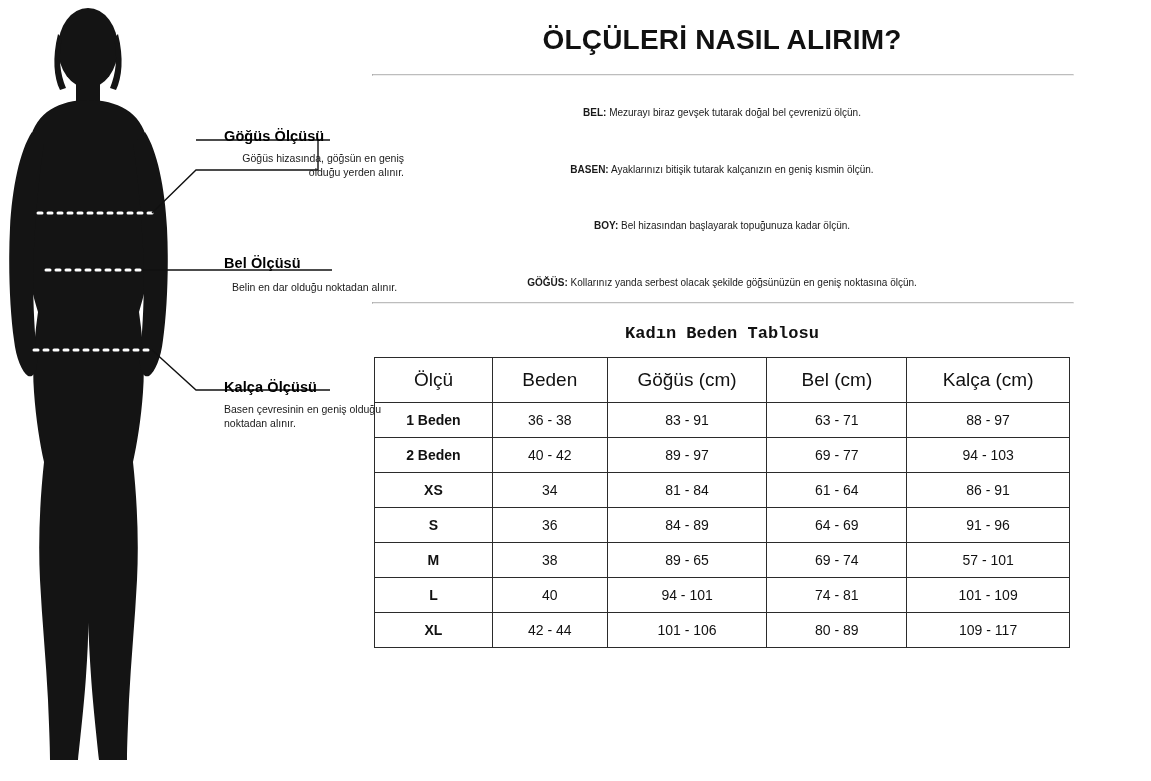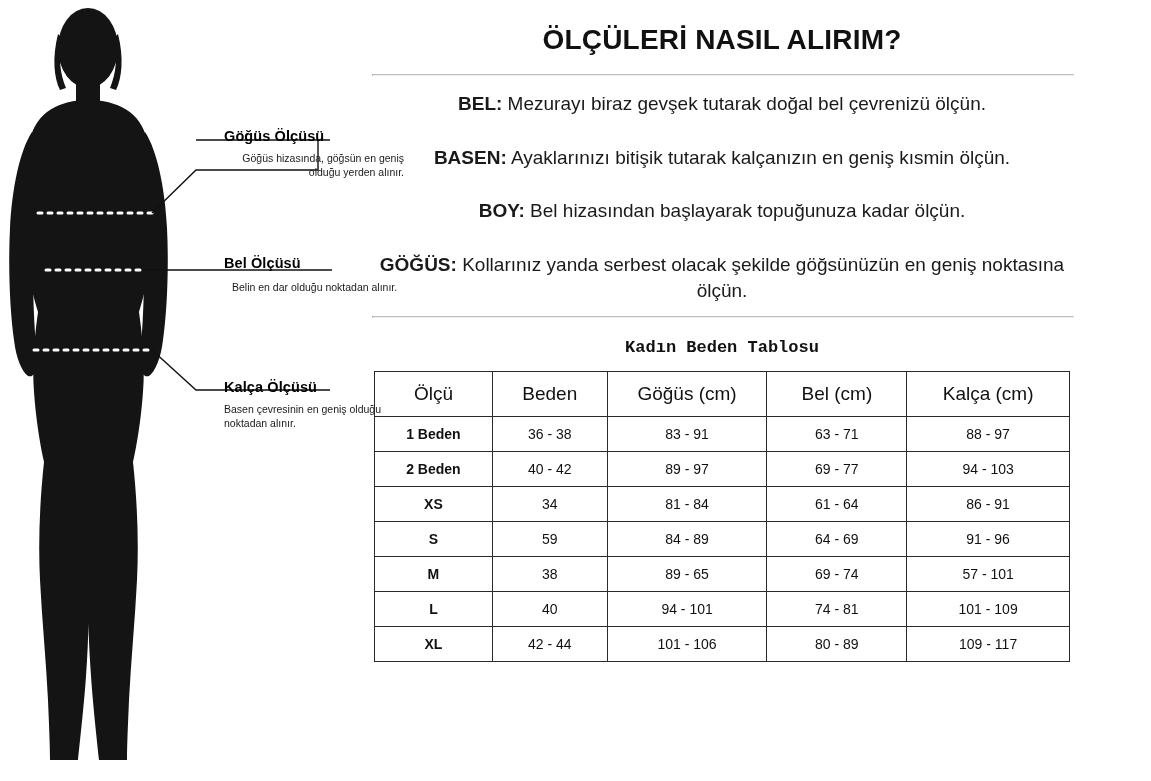--- a/index.html
+++ b/index.html
@@ -76,25 +76,25 @@
     border-top: 1px solid #bdbdbd;
     width: 700px;
     margin: 0;
   }
 
   #how-list {
     padding: 0;
     margin: 0;
   }
   .how-item {
-    font-size: 19px;
+    font-size: 10px;
     line-height: 1.35;
     text-align: center;
     color: #1a1a1a;
-    padding: 15px 4px 13px 4px;
+    padding: 30px 4px 13px 4px;
   }
   .how-item b {
     font-weight: bold;
   }
 
   #table-title {
     text-align: center;
     font-size: 17px;
     font-weight: bold;
     margin: 20px 0 14px 0;
@@ -269,21 +269,21 @@
       </tr>
       <tr>
         <td class="rowlabel">XS</td>
         <td>34</td>
         <td>81 - 84</td>
         <td>61 - 64</td>
         <td>86 - 91</td>
       </tr>
       <tr>
         <td class="rowlabel">S</td>
-        <td>59</td>
+        <td>36</td>
         <td>84 - 89</td>
         <td>64 - 69</td>
         <td>91 - 96</td>
       </tr>
       <tr>
         <td class="rowlabel">M</td>
         <td>38</td>
         <td>89 - 65</td>
         <td>69 - 74</td>
         <td>57 - 101</td>

